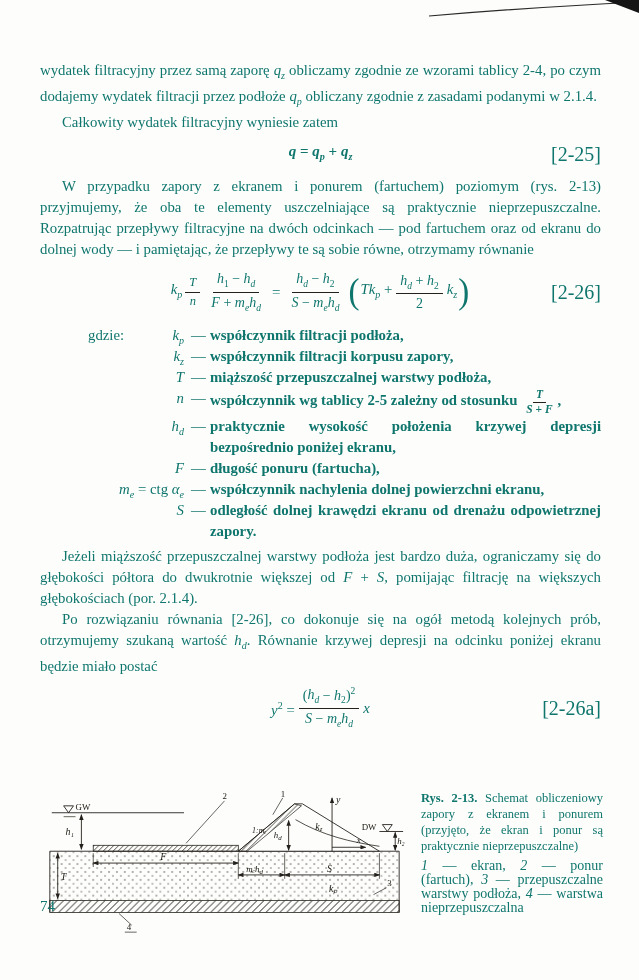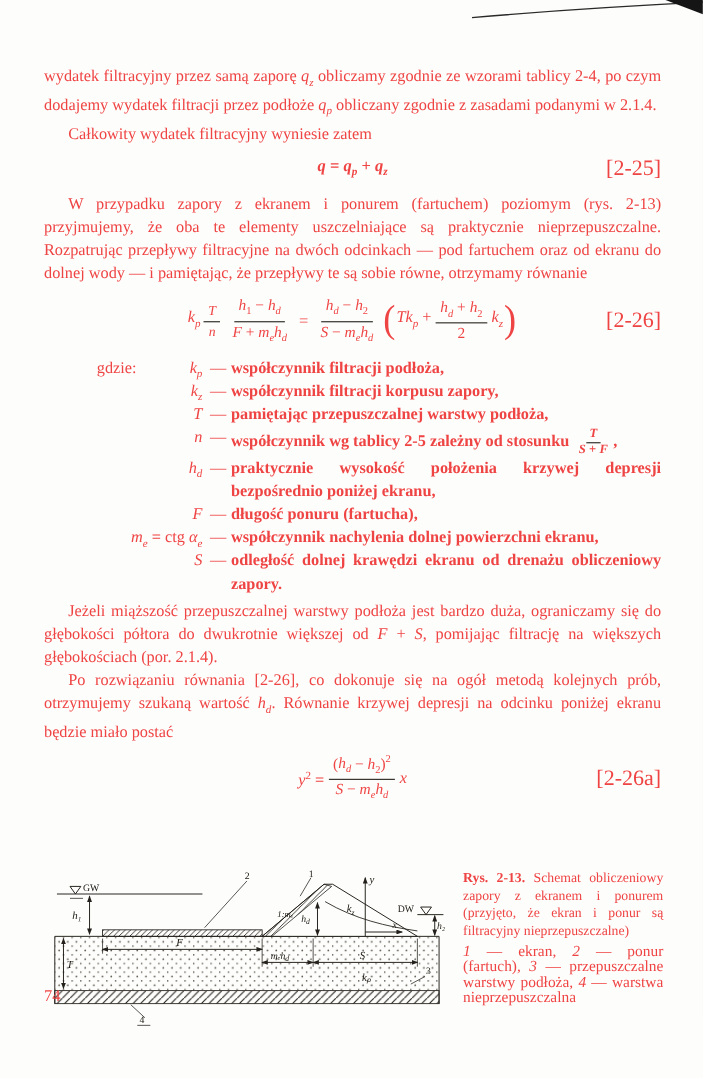--- a/index.html
+++ b/index.html
@@ -1,18 +1,18 @@
 <!DOCTYPE html>
 <html lang="pl"><head>
 <meta charset="utf-8">
 <style>
   html,body{margin:0;padding:0;background:#e8e8e8;}
   .page{
     position:relative; width:639px; height:980px; margin:0 auto;
-    background:#fdfdfb; color:#ef4444; overflow:hidden;
+    background:#fdfdfb; color:#0f766e; overflow:hidden;
     font-family:"Liberation Serif", serif;
   }
   .corner{position:absolute; top:0; right:0;}
   .text{
     position:absolute; left:40px; top:60px; width:561px;
     font-size:14.8px; line-height:21px; text-align:justify;
   }
   .text p{margin:0;}
   .ind{text-indent:22px;}
   i{font-style:italic;}
@@ -104,21 +104,21 @@
         <div class="wdesc">współczynnik filtracji podłoża,</div>
       </div>
       <div class="wrow">
         <span class="wsym"><i>k<sub>z</sub></i></span>
         <span class="wdash">—</span>
         <div class="wdesc">współczynnik filtracji korpusu zapory,</div>
       </div>
       <div class="wrow">
         <span class="wsym"><i>T</i></span>
         <span class="wdash">—</span>
-        <div class="wdesc">pamiętając przepuszczalnej warstwy podłoża,</div>
+        <div class="wdesc">miąższość przepuszczalnej warstwy podłoża,</div>
       </div>
       <div class="wrow">
         <span class="wsym"><i>n</i></span>
         <span class="wdash">—</span>
         <div class="wdesc">
           <span>współczynnik wg tablicy 2-5 zależny od stosunku</span>
           <span class="ifrac">
             <span class="fn"><i>T</i></span>
             <span class="fd"><i>S</i> + <i>F</i></span>
           </span><span>,</span>
@@ -135,21 +135,21 @@
         <div class="wdesc">długość ponuru (fartucha),</div>
       </div>
       <div class="wrow">
         <span class="wsym"><i>m<sub>e</sub></i> = ctg <i>α<sub>e</sub></i></span>
         <span class="wdash">—</span>
         <div class="wdesc">współczynnik nachylenia dolnej powierzchni ekranu,</div>
       </div>
       <div class="wrow">
         <span class="wsym"><i>S</i></span>
         <span class="wdash">—</span>
-        <div class="wdesc">odległość dolnej krawędzi ekranu od drenażu obliczeniowy zapory.</div>
+        <div class="wdesc">odległość dolnej krawędzi ekranu od drenażu odpowietrznej zapory.</div>
       </div>
     </div>
 
     <p class="ind">Jeżeli miąższość przepuszczalnej warstwy podłoża jest bardzo duża, ograniczamy się do głębokości półtora do dwukrotnie większej od <i>F</i> + <i>S</i>, pomijając filtrację na większych głębokościach (por. 2.1.4).</p>
     <p class="ind">Po rozwiązaniu równania [2-26], co dokonuje się na ogół metodą kolejnych prób, otrzymujemy szukaną wartość <i>h<sub>d</sub></i>. Równanie krzywej depresji na odcinku poniżej ekranu będzie miało postać</p>
 
     <div class="eqrow" style="margin:9px 0 10px;">
       <span><i>y</i><sup>2</sup> =</span>
       <span class="frac">
         <span class="fn">(<i>h<sub>d</sub></i> − <i>h</i><sub>2</sub>)<sup>2</sup></span>
@@ -245,19 +245,19 @@
         <text x="30" y="46" class="it">h₁</text>
         <text x="366" y="55" class="it" font-size="9">h₂</text>
         <text x="25" y="91" class="it">T</text>
         <text x="126" y="71" class="it">F</text>
         <text x="213" y="83" class="it" font-size="9"><tspan>mₑh</tspan><tspan dy="2" font-size="7">d</tspan></text>
         <text x="295" y="83" class="it">S</text>
       </g>
     </svg>
 
     <div class="fig-cap">
-      <p><b>Rys. 2-13.</b> <span>Schemat obliczeniowy zapory z ekranem i ponurem (przyjęto, że ekran i ponur są filtracyjny nieprzepuszczalne)</span></p>
+      <p><b>Rys. 2-13.</b> <span>Schemat obliczeniowy zapory z ekranem i ponurem (przyjęto, że ekran i ponur są praktycznie nieprzepuszczalne)</span></p>
       <p class="legend"><i>1</i> — ekran, <i>2</i> — ponur (fartuch), <i>3</i> — przepuszczalne warstwy podłoża, <i>4</i> — warstwa nieprzepuszczalna</p>
     </div>
   </div>
 
   <div class="pageno">74</div>
 </div>
 
 </body></html>

